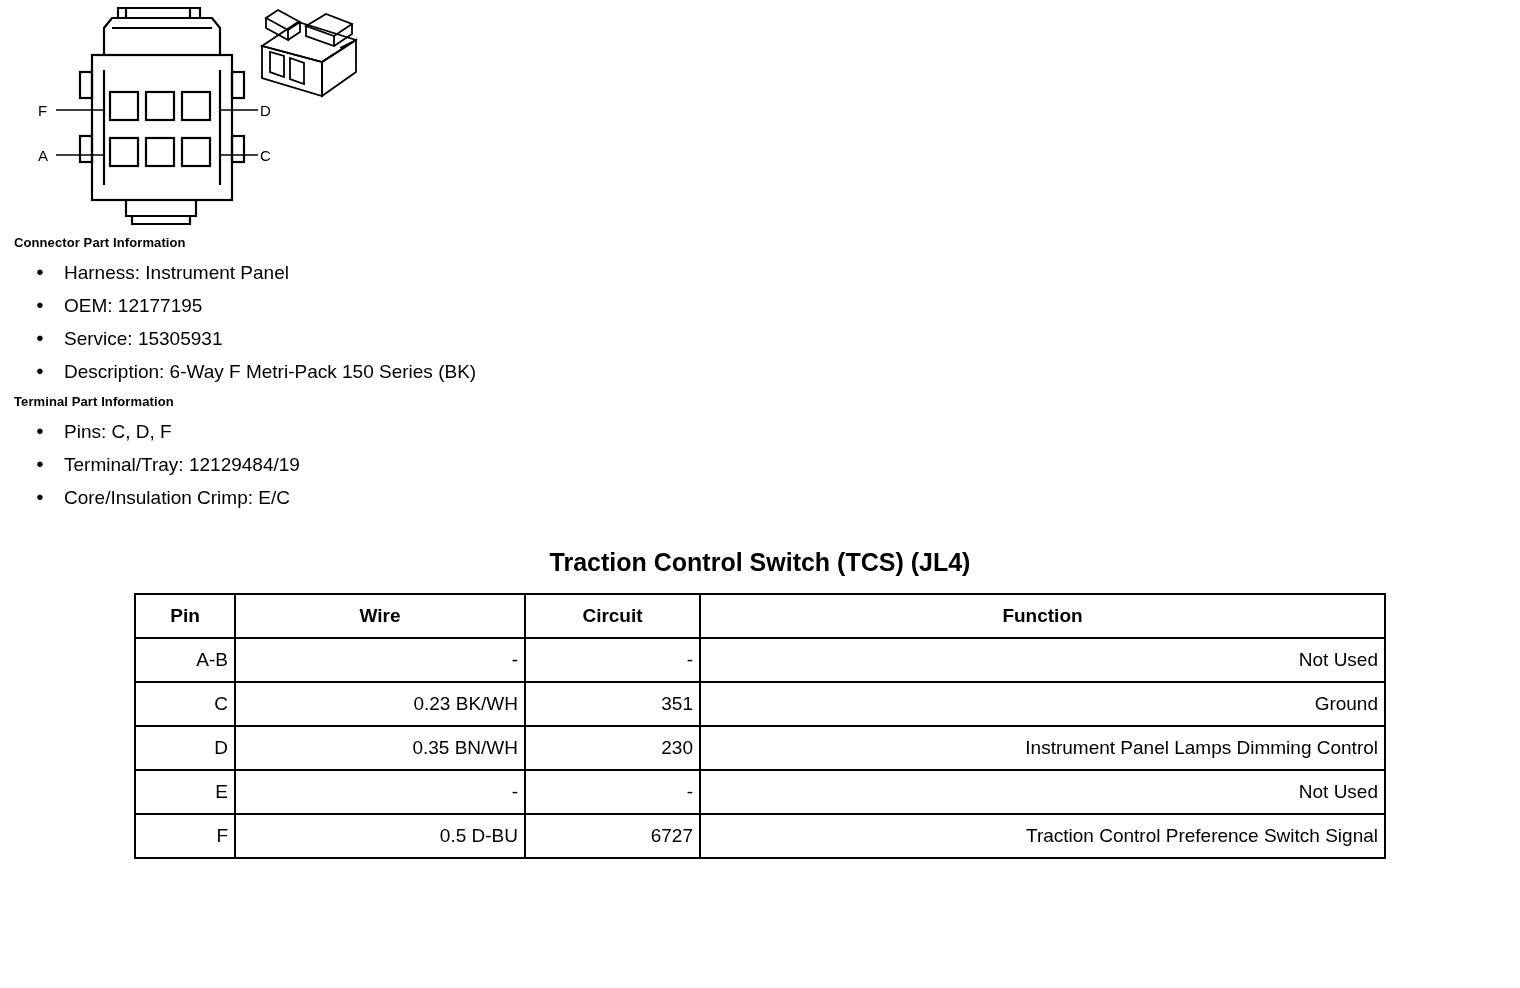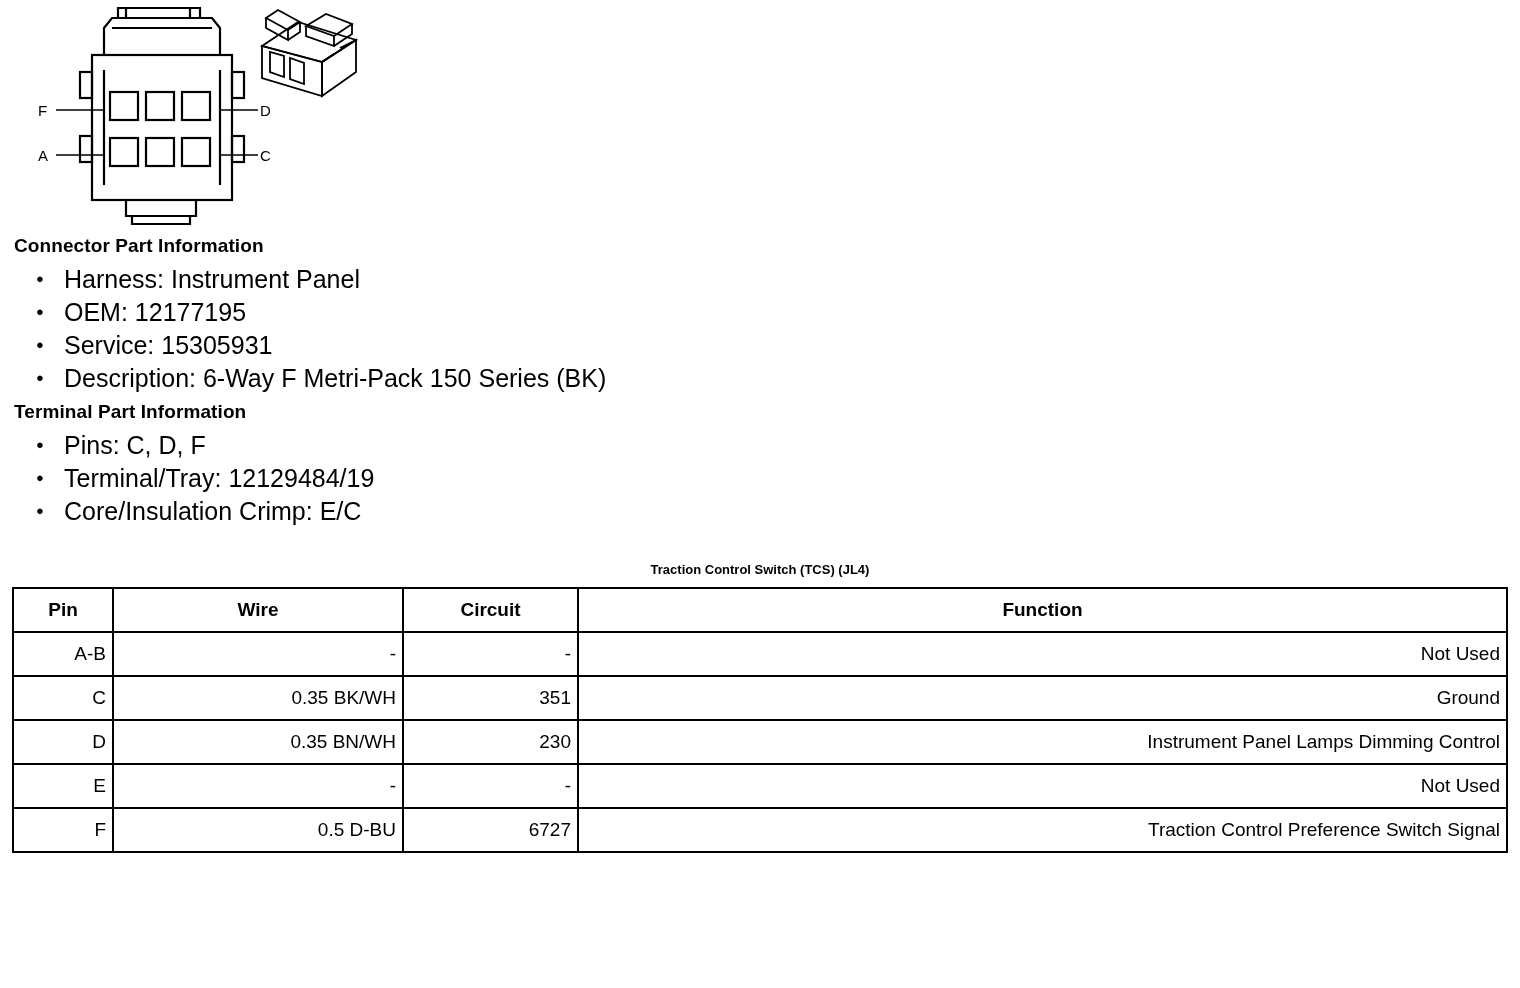--- a/index.html
+++ b/index.html
@@ -23,55 +23,55 @@
     width: 100%;
   }
   .diagram svg {
     position: absolute;
     top: 0;
     left: 0;
   }
 
   
   .section-title {
-    font-size: 19px;
+    font-size: 13px;
     font-weight: bold;
     margin: 0 6px 6px 14px;
     letter-spacing: 0.1px;
   }
   .bullets {
     list-style: none;
     margin: 0 0 6px 0;
     padding: 0 0 0 36px;
   }
   .bullets li {
-    font-size: 25px;
+    font-size: 19px;
     line-height: 33px;
     position: relative;
     padding-left: 28px;
     white-space: nowrap;
   }
   .bullets li::before {
     content: "\25CF";
     position: absolute;
     left: 0;
     top: -1px;
     font-size: 13px;
   }
 
   
   .table-title {
     text-align: center;
-    font-size: 13px;
+    font-size: 25px;
     font-weight: bold;
-    margin: 34px 0 10px 0;
+    margin: 34px 0 16px 0;
   }
   table.pinout {
     border-collapse: collapse;
-    width: 1496px;
+    width: 1252px;
     margin: 0 auto;
     table-layout: fixed;
     padding-left: 44px;
   }
   table.pinout th,
   table.pinout td {
     border: 2px solid #000000;
     font-size: 19px;
     height: 42px;
     padding: 0 6px;
@@ -188,21 +188,21 @@
   </thead>
   <tbody>
     <tr>
       <td class="c-pin">A-B</td>
       <td class="c-wire">-</td>
       <td class="c-circuit">-</td>
       <td class="c-function">Not Used</td>
     </tr>
     <tr>
       <td class="c-pin">C</td>
-      <td class="c-wire">0.35 BK/WH</td>
+      <td class="c-wire">0.23 BK/WH</td>
       <td class="c-circuit">351</td>
       <td class="c-function">Ground</td>
     </tr>
     <tr>
       <td class="c-pin">D</td>
       <td class="c-wire">0.35 BN/WH</td>
       <td class="c-circuit">230</td>
       <td class="c-function">Instrument Panel Lamps Dimming Control</td>
     </tr>
     <tr>

